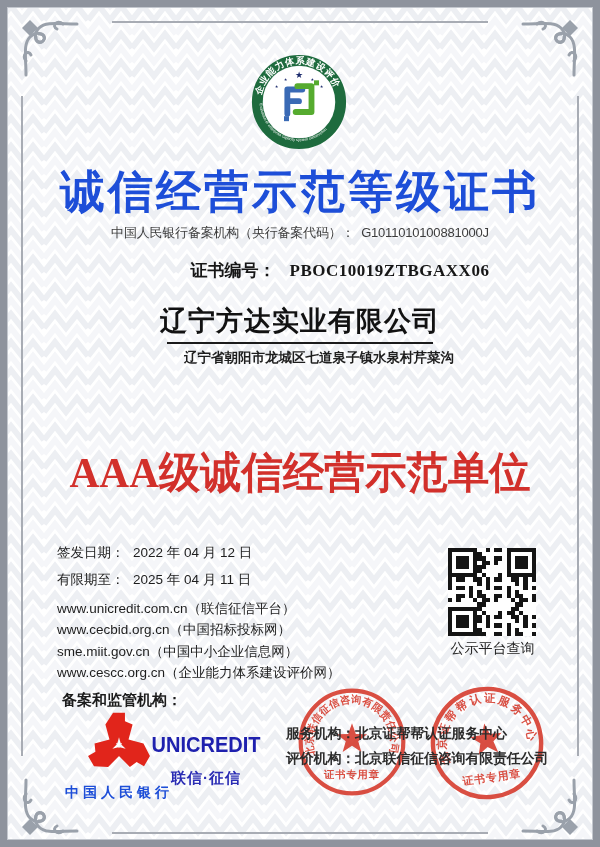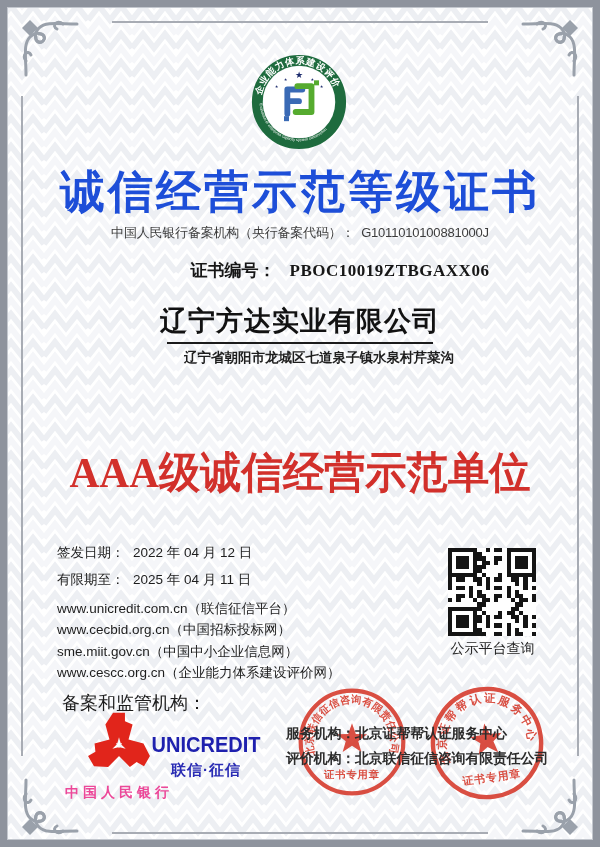--- a/index.html
+++ b/index.html
@@ -44,27 +44,27 @@
   .row-expire{top:571px;}
   .row-sites{top:598px;}
   .sites-col div{line-height:21.4px;}
   .qr-wrap{position:absolute;left:448px;top:548px;width:88px;z-index:3;}
   .qr-grid{display:grid;grid-template-columns:repeat(21,4.19px);grid-auto-rows:4.19px;background:#fff;}
   .qm{background:#fff;}
   .qm.on{background:#141414;}
   .qr-label{position:absolute;left:425px;top:640px;width:135px;text-align:center;z-index:3;
             font-size:14px;color:#222;}
   .regulator-label{position:absolute;left:62px;top:691px;z-index:3;
-            font-family:"Liberation Serif",serif;font-size:18px;font-weight:400;color:#1c1c1c;}
+            font-family:"Liberation Serif",serif;font-size:15px;font-weight:700;color:#1c1c1c;}
   .pboc-logo{position:absolute;left:84px;top:711px;width:70px;height:68px;z-index:3;}
   .pboc-name{position:absolute;left:52px;top:784px;width:134px;text-align:center;z-index:3;
-            font-family:"Liberation Serif",serif;font-size:14px;font-weight:700;color:#ec4899;letter-spacing:4px;}
+            font-family:"Liberation Serif",serif;font-size:14px;font-weight:700;color:#1d4ed8;letter-spacing:4px;}
   .unicredit{position:absolute;left:150px;top:733px;width:112px;text-align:center;z-index:3;}
   .unicredit-en{font-size:20px;font-weight:900;color:#1e20ae;letter-spacing:0px;transform:scaleY(1.08);}
-  .unicredit-cn{font-size:15px;font-weight:700;color:#2a2cb4;margin-top:5px;letter-spacing:1px;}
+  .unicredit-cn{font-size:15px;font-weight:700;color:#2a2cb4;margin-top:13px;letter-spacing:1px;}
   .seal{position:absolute;z-index:5;opacity:0.89;}
   .seal-left{left:296px;top:686px;width:112px;height:112px;}
   .seal-right{left:428px;top:684px;width:118px;height:118px;transform:rotate(-8deg);}
   .agency-lines{position:absolute;left:286px;top:721px;z-index:6;font-size:14px;font-weight:600;
             color:#2c2c2c;letter-spacing:-0.2px;}
   .agency-lines div{line-height:25px;}
 </style>
 </head>
 <body>
 

